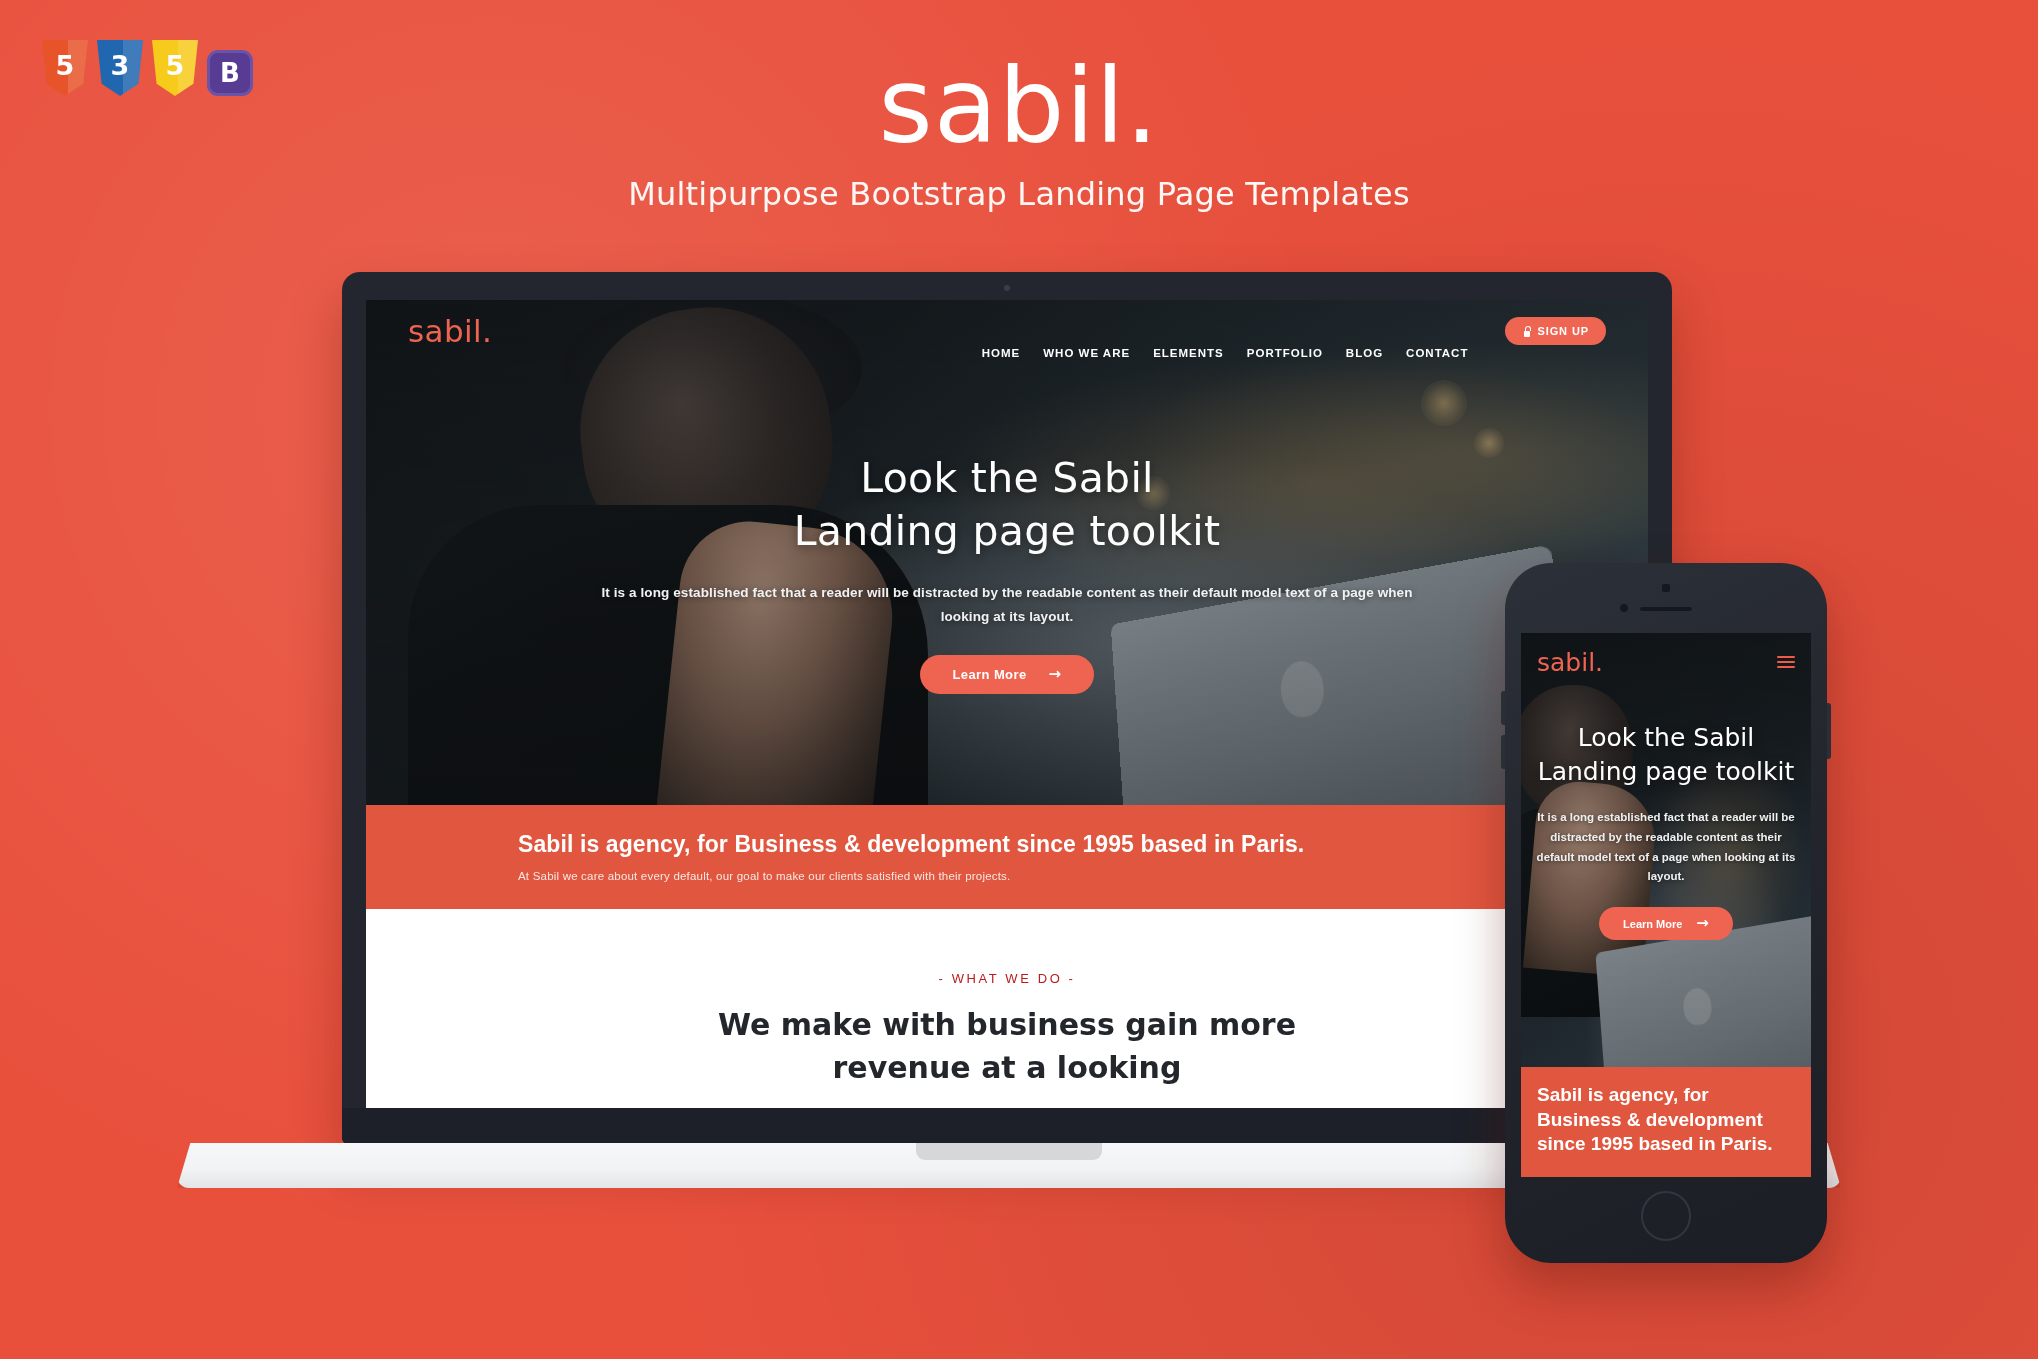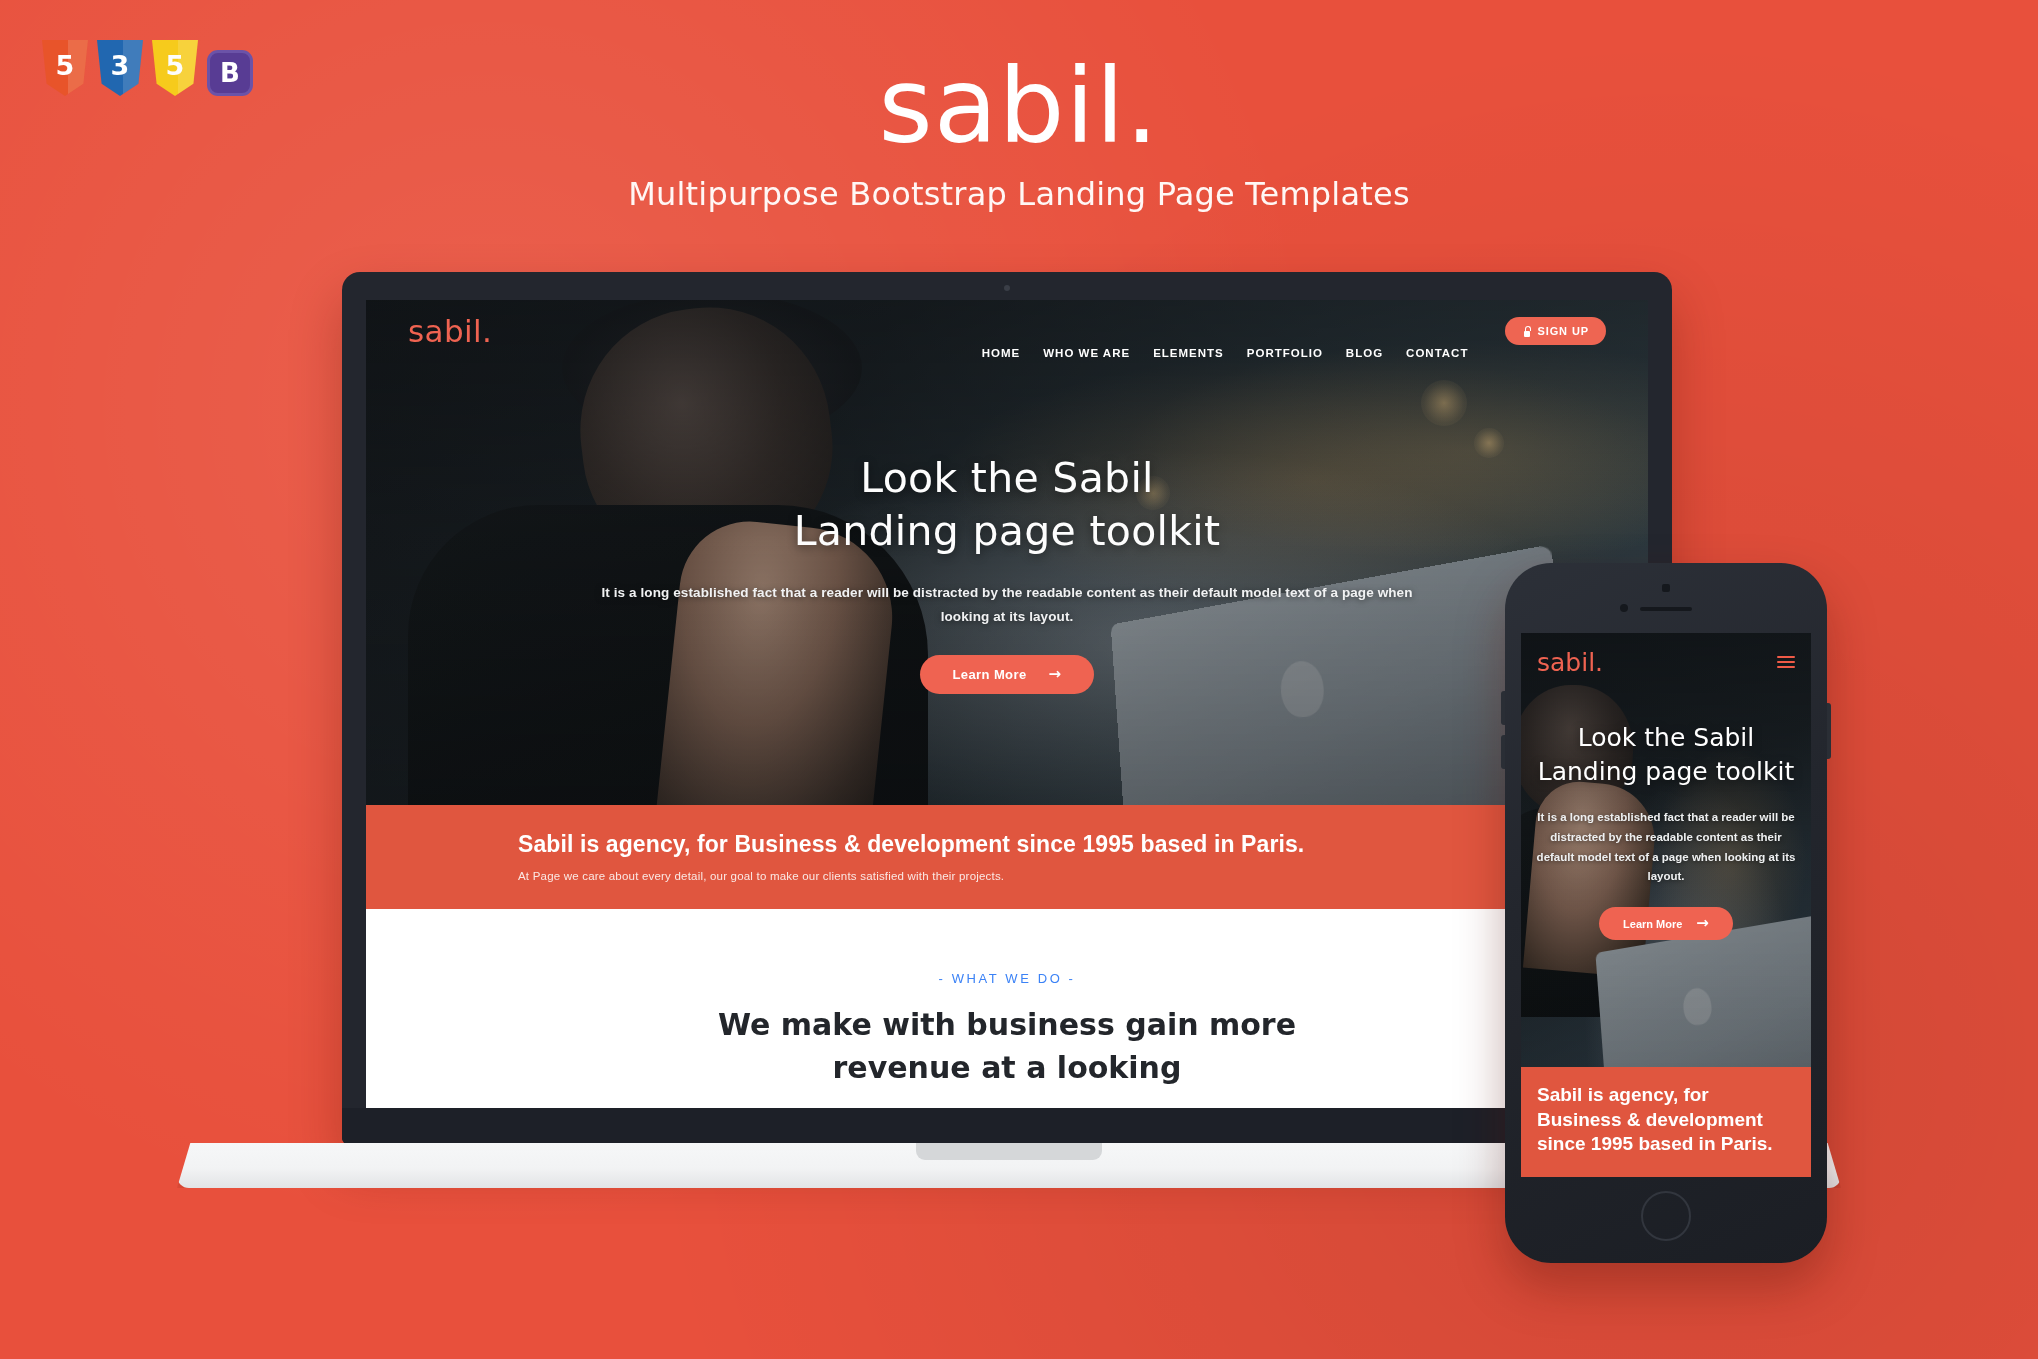--- a/index.html
+++ b/index.html
@@ -236,21 +236,21 @@
   .site-band p {
     margin-top: 12px; font-size: 11.5px; font-weight: 400;
     letter-spacing: 0.2px; color: #fbe8e4;
   }
 
   .site-what {
     background: #ffffff; text-align: center; padding-top: 62px;
     height: 200px;
   }
   .site-what .eyebrow {
-    font-size: 13px; letter-spacing: 2.6px; color: #3b82f6; font-weight: 400;
+    font-size: 13px; letter-spacing: 2.6px; color: #b91c1c; font-weight: 400;
   }
   .site-what h3 {
     margin-top: 18px;
     font-family: "DejaVu Sans", sans-serif;
     font-size: 30px; line-height: 1.42; font-weight: 700; color: #23262b;
   }
 
   
   .phone {
     position: absolute; left: 1505px; top: 563px;
@@ -456,21 +456,21 @@
           <p>It is a long established fact that a reader will be distracted by the readable content as their default model text of a page when looking at its layout.</p>
           <button class="learn-btn">
             <span>Learn More</span>
             <span class="arrow">→</span>
           </button>
         </div>
       </div>
 
       <div class="site-band">
         <h2>Sabil is agency, for Business &amp; development since 1995 based in Paris.</h2>
-        <p>At Page we care about every detail, our goal to make our clients satisfied with their projects.</p>
+        <p>At Sabil we care about every default, our goal to make our clients satisfied with their projects.</p>
       </div>
 
       <div class="site-what">
         <div class="eyebrow">- WHAT WE DO -</div>
         <h3>
           <span>We make with business gain more</span><br>
           <span>revenue at a looking</span>
         </h3>
       </div>
 

